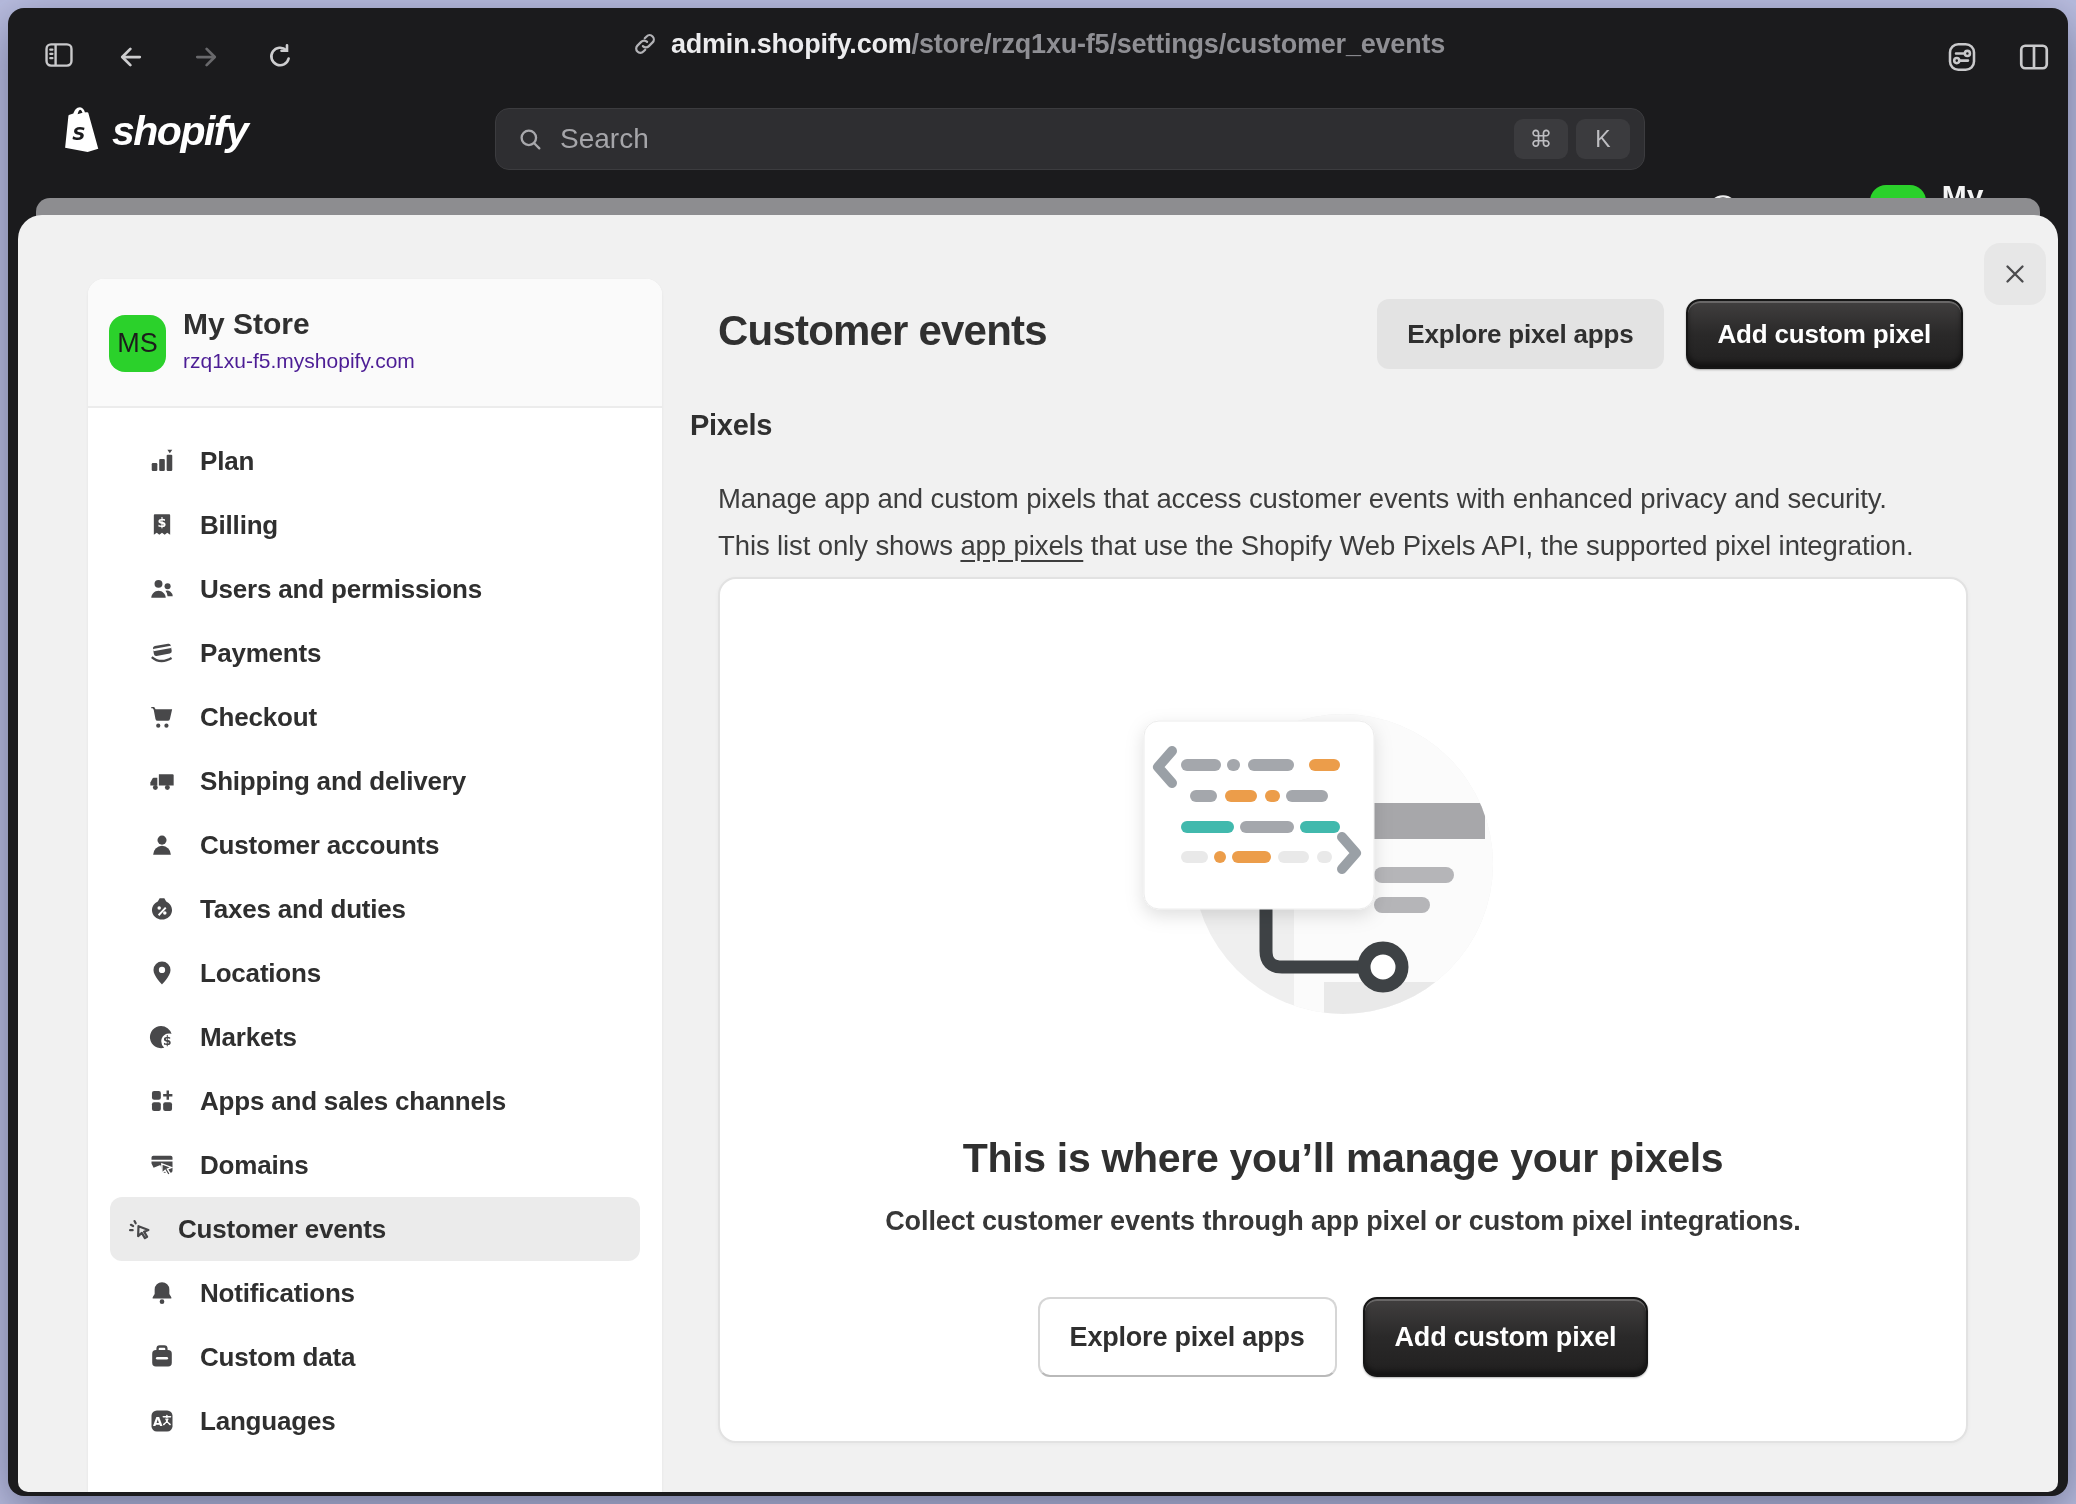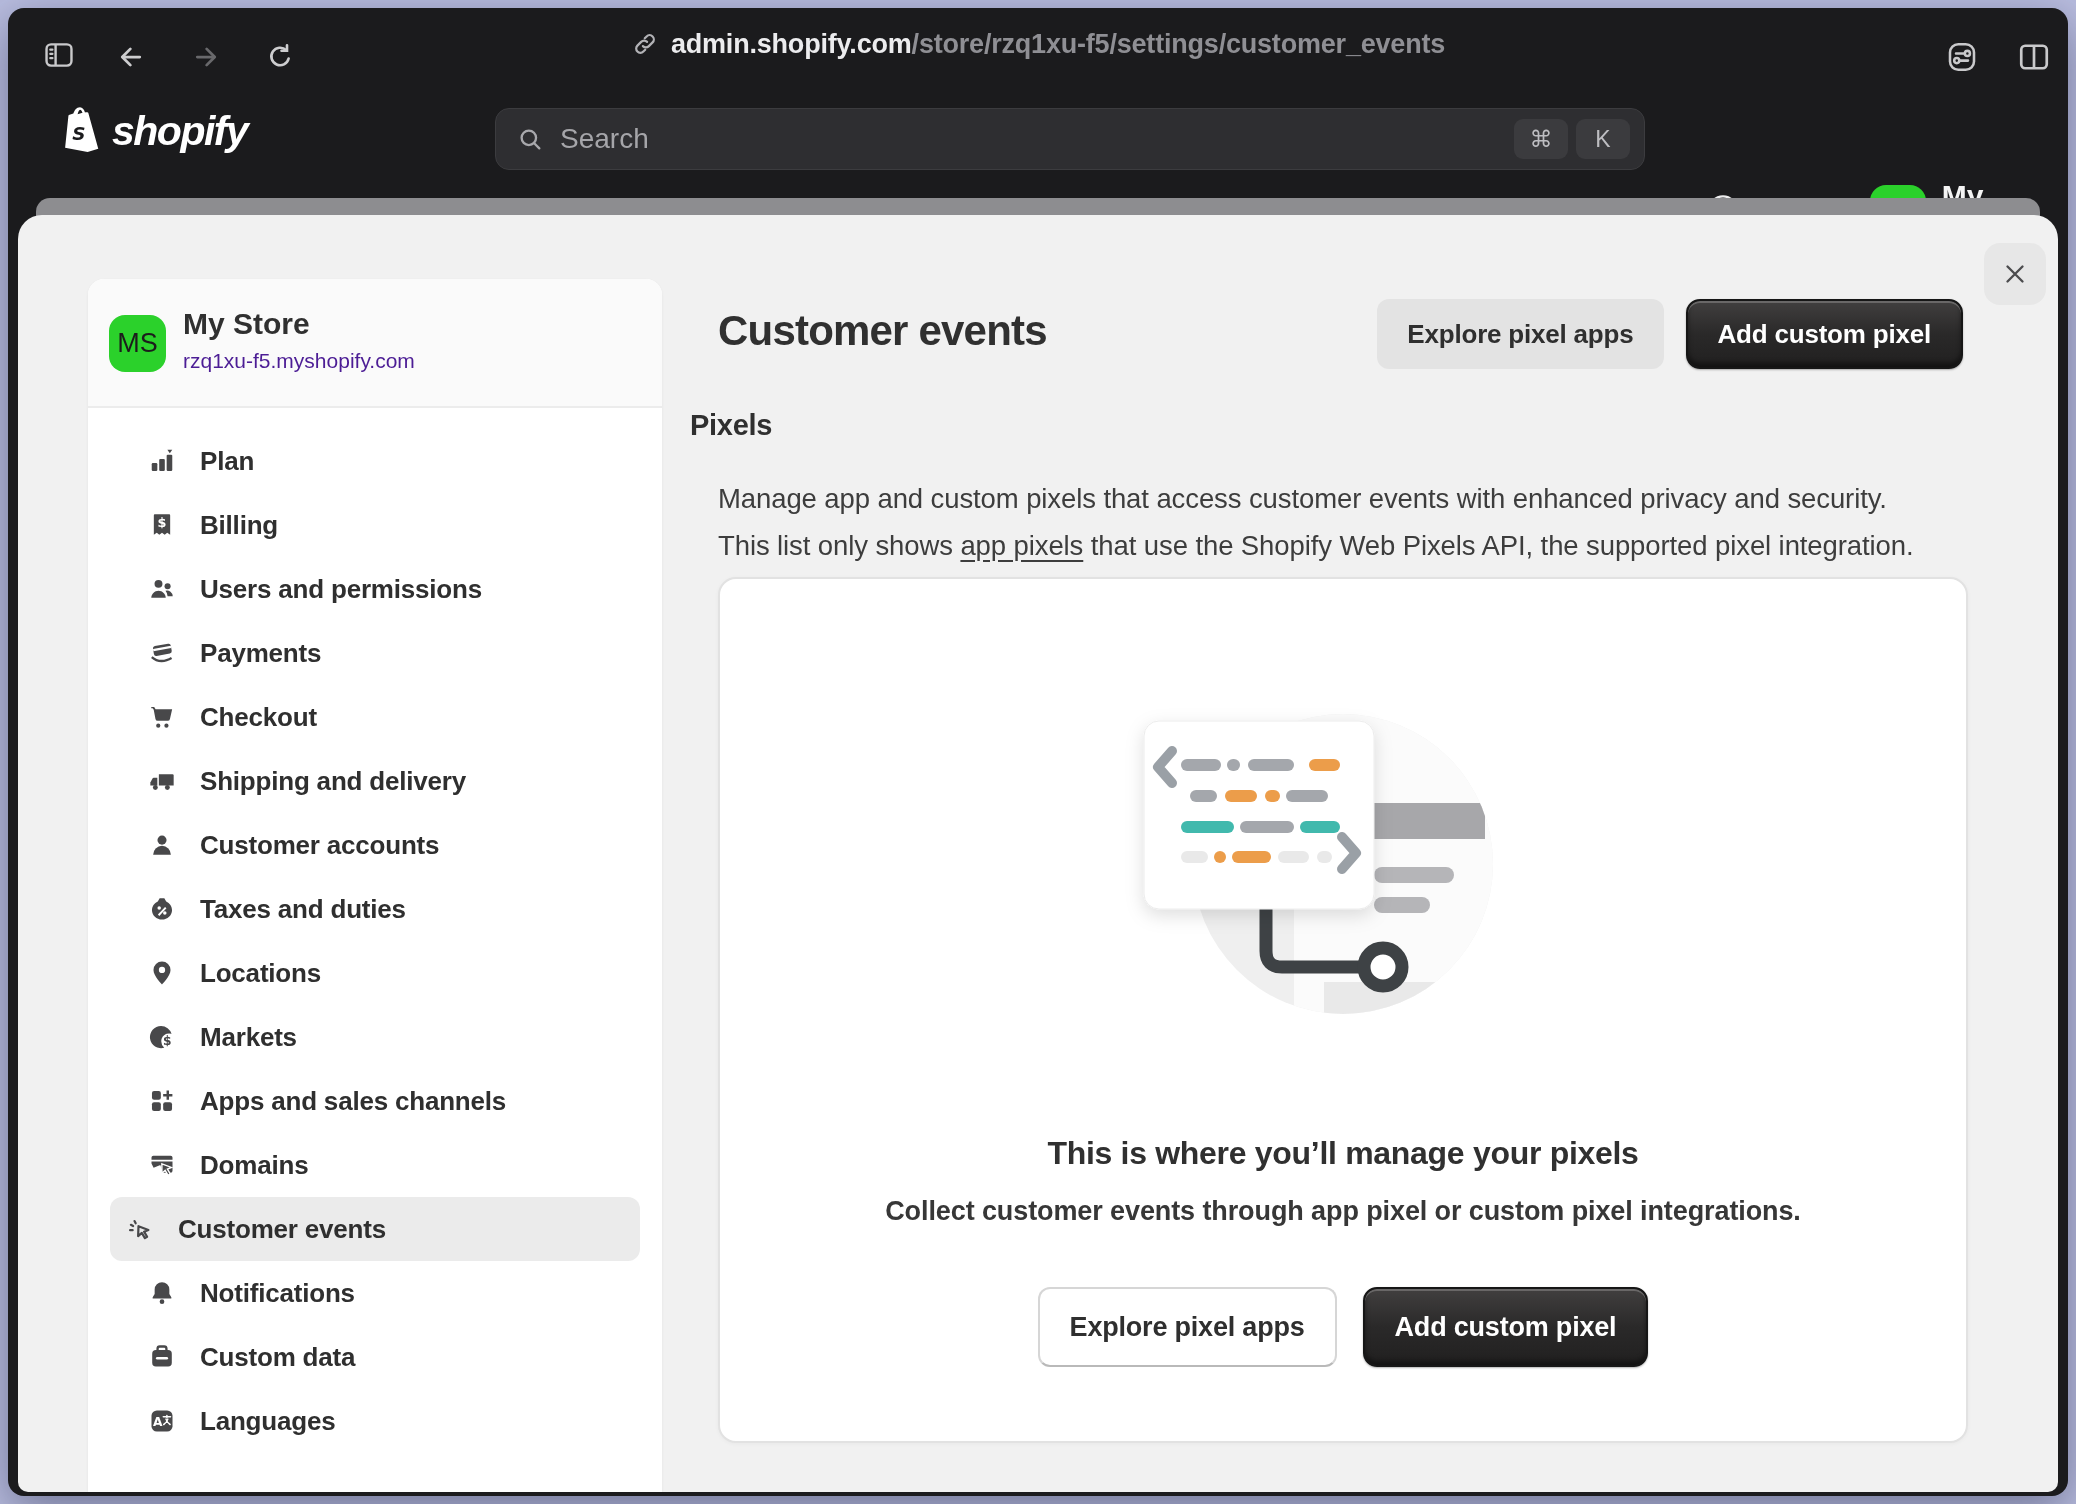--- a/index.html
+++ b/index.html
@@ -141,21 +141,21 @@
   }
   .section-desc .line{display:block;}
   .app-pixels-link{color:#3d3d3d;text-decoration:underline;text-underline-offset:5px;cursor:pointer;}
   .pixels-card{
     position:absolute;left:700px;top:362px;width:1250px;height:866px;box-sizing:border-box;
     background:#fff;border:2px solid #e2e2e2;border-radius:18px;
     box-shadow:0 1px 4px rgba(0,0,0,.04);
     display:flex;flex-direction:column;align-items:center;
   }
   .illustration{margin-top:100px;width:600px;height:380px;}
-  .empty-title{margin:76px 0 0 0;font-size:32px;font-weight:700;color:#303030;letter-spacing:-.3px;}
+  .empty-title{margin:76px 0 0 0;font-size:41px;font-weight:700;color:#303030;letter-spacing:-.3px;}
   .empty-sub{margin:24px 0 0 0;font-size:27px;color:#373737;letter-spacing:-.1px;font-weight:bold;}
   .empty-actions{margin-top:60px;display:flex;gap:26px;height:80px;}
   .btn-outline{
     background:#fff;color:#2f2f2f;border:2px solid #d6d6d6;border-bottom-color:#b9b9b9;
     border-radius:12px;font-size:27px;
   }
   .empty-actions .btn-primary{font-size:27px;}
 </style>
 </head>
 <body>

